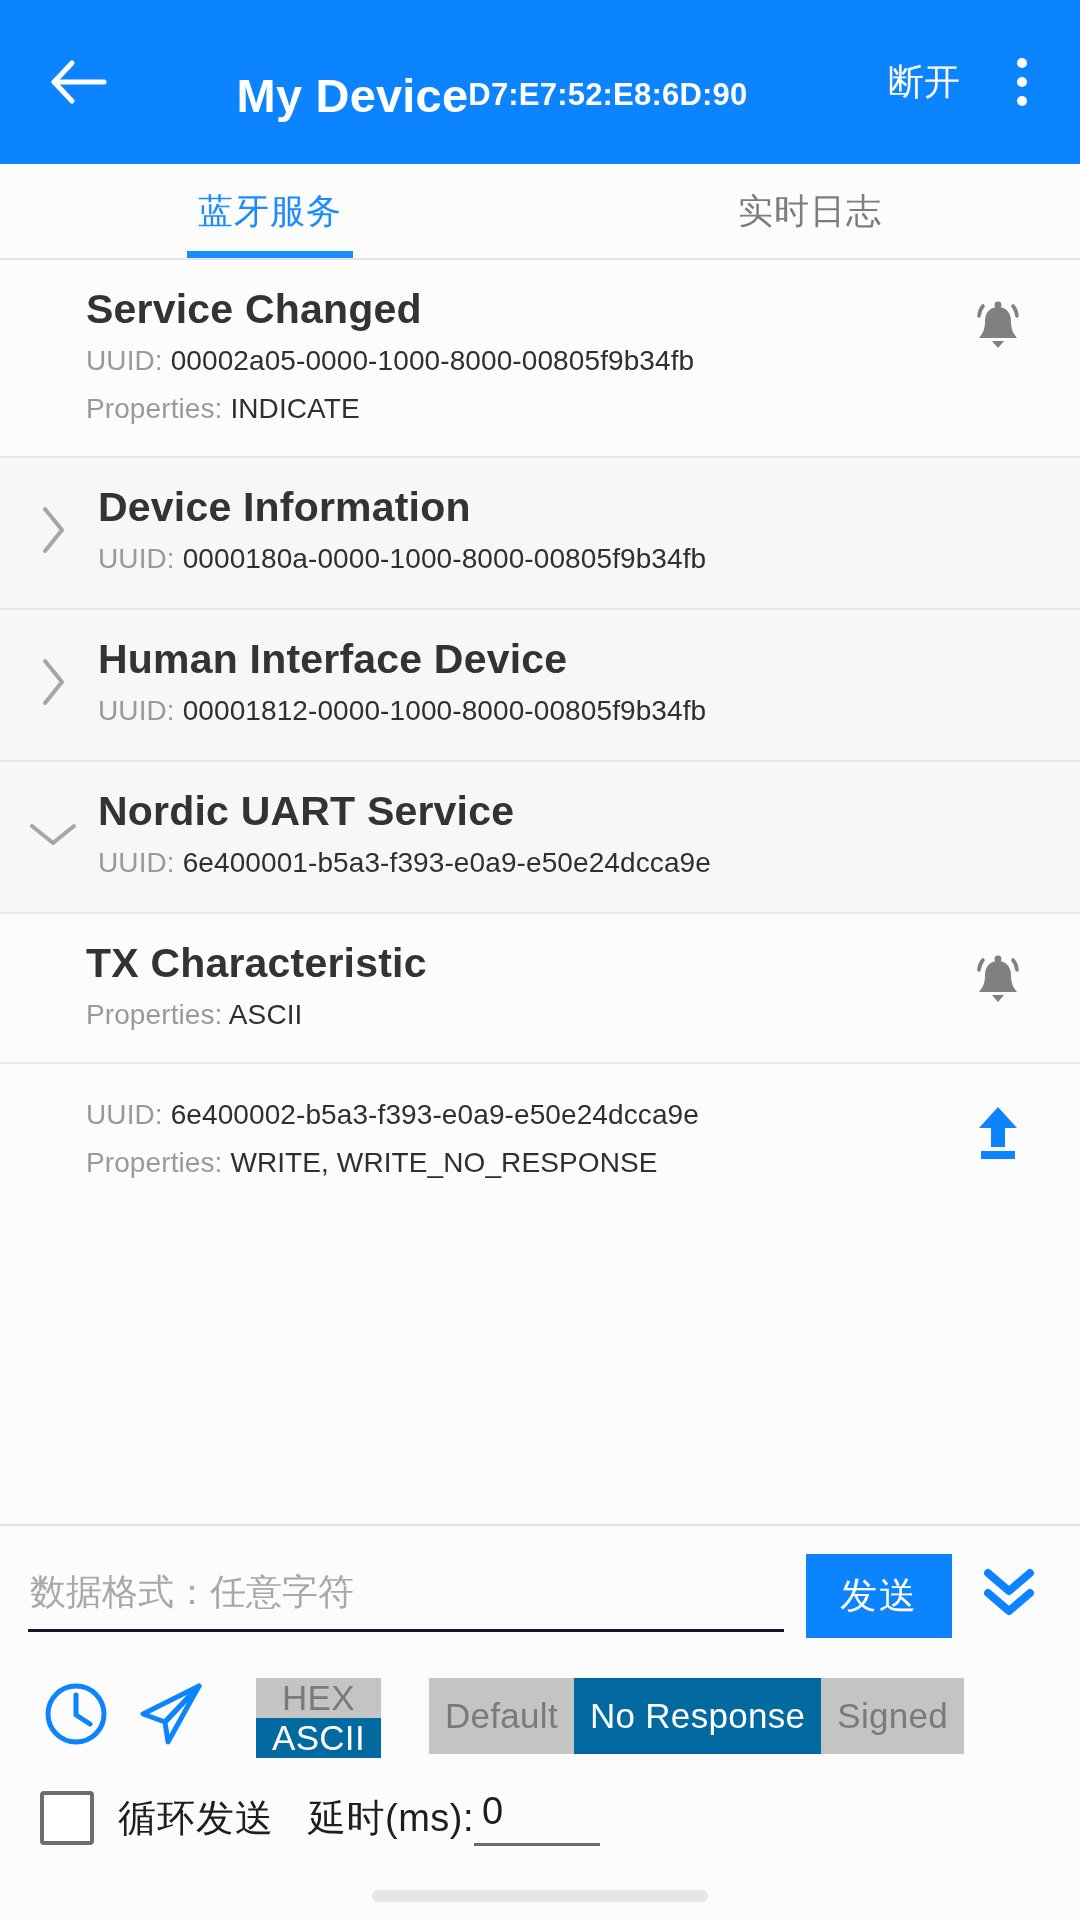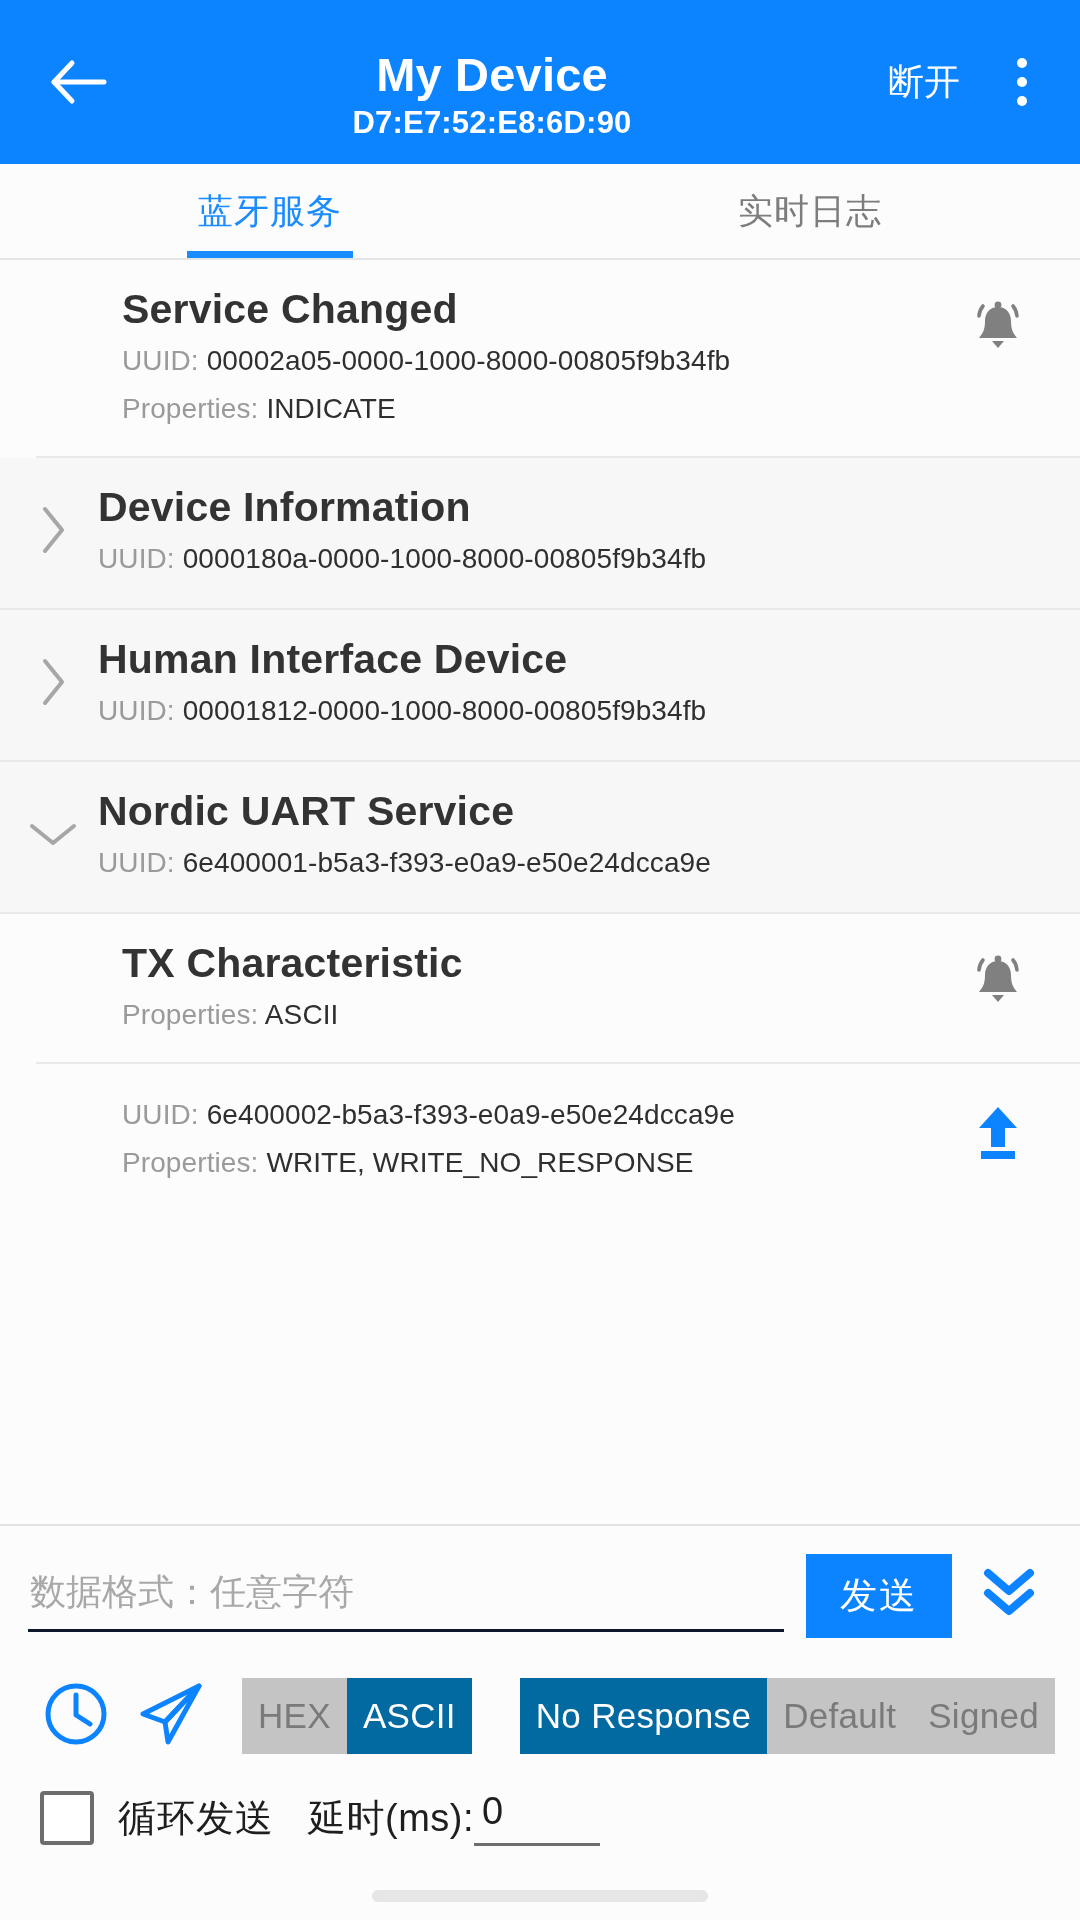--- a/index.html
+++ b/index.html
@@ -22,22 +22,22 @@
     position:relative;
   }
   .back-btn {
     width:86px; height:86px;
     display:flex; align-items:center; justify-content:center;
     flex:0 0 86px;
   }
   .back-btn svg { display:block; }
   .titleblock {
     flex:1 1 auto;
-    display:flex; flex-direction:column;
-    align-items:center; justify-content:center;
+    display:flex; flex-direction:row;
+    justify-content:center;
     margin-left:-10px;
     padding-right:16px;
     margin-top:29px;
   }
   .title {
     color:#ffffff;
     font-size:47px;
     font-weight:bold;
     line-height:1.04;
     letter-spacing:0.2px;
@@ -100,21 +100,21 @@
   .list { flex:1 1 auto; overflow:hidden; background:#fcfcfc; }
 
   .row {
     position:relative;
     display:flex;
     align-items:flex-start;
     border-bottom:2px solid #e9e9e9;
     padding:24px 34px 26px 34px;
   }
   .row.service { background:#f7f7f7; padding-left:22px; }
-  .row.characteristic { background:#fcfcfc; padding-left:34px;margin-left:36px; }
+  .row.characteristic { background:#fcfcfc; padding-left:34px; }
 
   .chev {
     flex:0 0 62px;
     display:flex; align-items:center; justify-content:center;
     align-self:center;
     height:100px;
   }
   .rowbody { flex:1 1 auto; min-width:0; padding-left:14px; }
 
   .row-title {
@@ -197,21 +197,21 @@
   .icon-btn {
     width:96px; height:96px;
     display:flex; align-items:center; justify-content:center;
     flex:0 0 auto;
   }
   .seg {
     display:flex;
     flex:0 0 auto;
     height:76px;
   }
-  .seg.first { margin-left:22px; }
+  .seg.first { margin-left:36px;flex-direction:column; }
   .seg.second { margin-left:48px; }
   .seg-item {
     display:flex; align-items:center; justify-content:center;
     font-size:35px;
     padding:0 16px;
     background:#c4c4c4;
     color:#7a7a7a;
     white-space:nowrap;
     letter-spacing:0.3px;
   }
@@ -437,22 +437,22 @@
           </svg>
         </span>
       </div>
 
       <div class="seg first">
         <div class="seg-item">HEX</div>
         <div class="seg-item on">ASCII</div>
       </div>
 
       <div class="seg second">
+        <div class="seg-item">Default</div>
         <div class="seg-item on">No Response</div>
-        <div class="seg-item">Default</div>
         <div class="seg-item">Signed</div>
       </div>
     </div>
 
     <div class="chk-row">
       <div class="chkbox"></div>
       <div class="chk-label">循环发送</div>
       <div class="delay-label">延时(ms):</div>
       <input class="delay-input" type="text" value="0" style="">
     </div>

